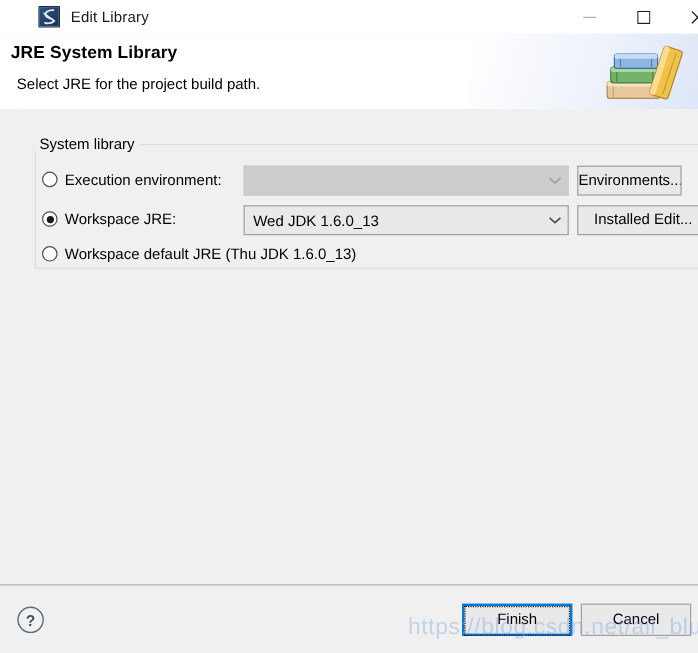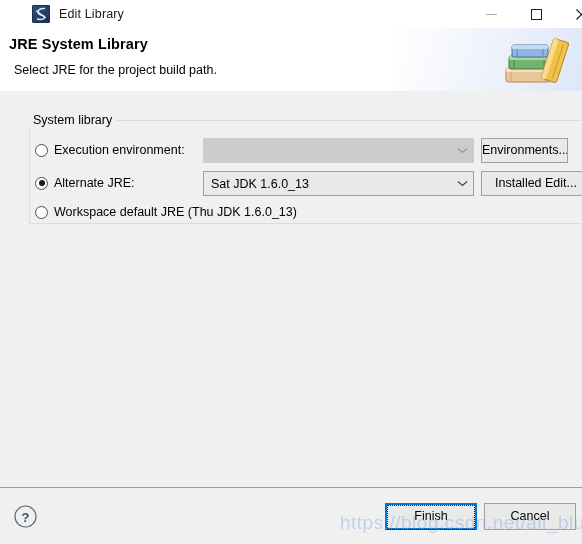--- a/index.html
+++ b/index.html
@@ -123,21 +123,21 @@
     height: 24px;
     display: flex;
     align-items: center;
   }
   #row-exec { top: 47px; }
   #row-alt  { top: 80px; }
   #row-ws   { top: 109px; }
 
   .radio-wrap {
     display: flex;
-    align-items: center;
+    align-items: flex-start;
     padding-left: 20px;
   }
   .radio {
     width: 13px; height: 13px;
     border: 1px solid #4d4d4d;
     border-radius: 50%;
     background: #ffffff;
     box-sizing: border-box;
     position: relative;
     flex: none;
@@ -348,25 +348,25 @@
       <svg width="11" height="7" viewBox="0 0 11 7">
         <path d="M1 1.5 L5.5 5.5 L10 1.5" fill="none" stroke="#9a9a9a" stroke-width="1.3"></path>
       </svg>
     </span>
   </div>
   <button class="side-btn" id="btn-environments">Environments...</button>
 
   <div class="row" id="row-alt">
     <div class="radio-wrap">
       <span class="radio checked"></span>
-      <span class="radio-label">Alternate JRE:</span>
+      <span class="radio-label">Workspace JRE:</span>
     </div>
   </div>
   <div class="combo" id="combo-alt">
-    <span class="combo-value">Sat JDK 1.6.0_13</span>
+    <span class="combo-value">Wed JDK 1.6.0_13</span>
     <span class="combo-arrow">
       <svg width="11" height="7" viewBox="0 0 11 7">
         <path d="M1 1.5 L5.5 5.5 L10 1.5" fill="none" stroke="#4a4a4a" stroke-width="1.3"></path>
       </svg>
     </span>
   </div>
   <button class="side-btn" id="btn-installed-jres">Installed Edit...</button>
 
   <div class="row" id="row-ws">
     <div class="radio-wrap">

